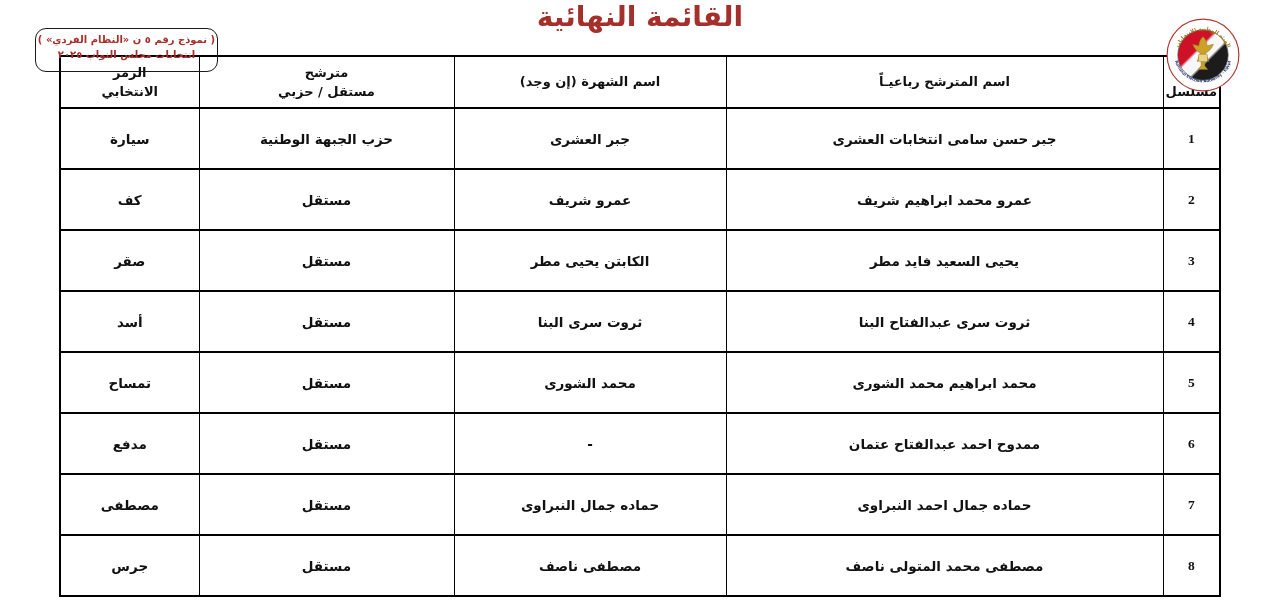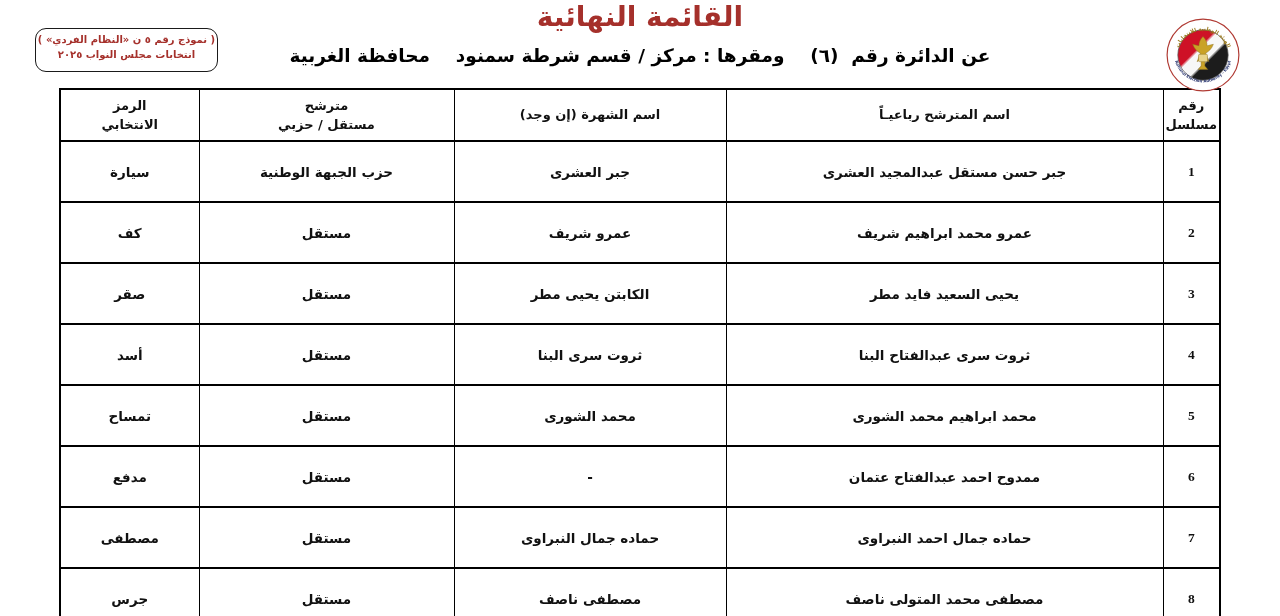--- a/index.html
+++ b/index.html
@@ -121,21 +121,20 @@
       <textPath href="#topArc" startOffset="50%" text-anchor="middle">الهيئة الوطنية للانتخابات</textPath>
     </text>
     <text font-size="5.2" font-weight="bold" fill="#23306b" font-family="DejaVu Sans, sans-serif">
       <textPath href="#botArc" startOffset="50%" text-anchor="middle">National Election Authority - Egypt</textPath>
     </text>
   </svg>
 </div>
 
 <div class="heading-area">
   <div class="doc-title">القائمة النهائية</div>
-  <div class="doc-district">عن الدائرة رقم  (٦)    ومقرها : مركز / قسم شرطة سمنود    محافظة الغربية</div>
 </div>
 
 <table class="candidates">
   <colgroup>
     <col class="c-serial">
       <col class="c-name">
       <col class="c-known">
       <col class="c-affil">
       <col class="c-symbol">
   </colgroup>
@@ -147,21 +146,21 @@
       <th>اسم الشهرة (إن وجد)</th>
       <th>مترشح
 مستقل / حزبي</th>
       <th>الرمز
 الانتخابي</th>
     </tr>
   </thead>
   <tbody>
     <tr>
       <td class="serial-cell">1</td>
-      <td>جبر حسن مستقل عبدالمجيد العشرى</td>
+      <td>جبر حسن سامى انتخابات العشرى</td>
       <td>جبر العشرى</td>
       <td>حزب الجبهة الوطنية</td>
       <td>سيارة</td>
     </tr>
     <tr>
       <td class="serial-cell">2</td>
       <td>عمرو محمد ابراهيم شريف</td>
       <td>عمرو شريف</td>
       <td>مستقل</td>
       <td>كف</td>

